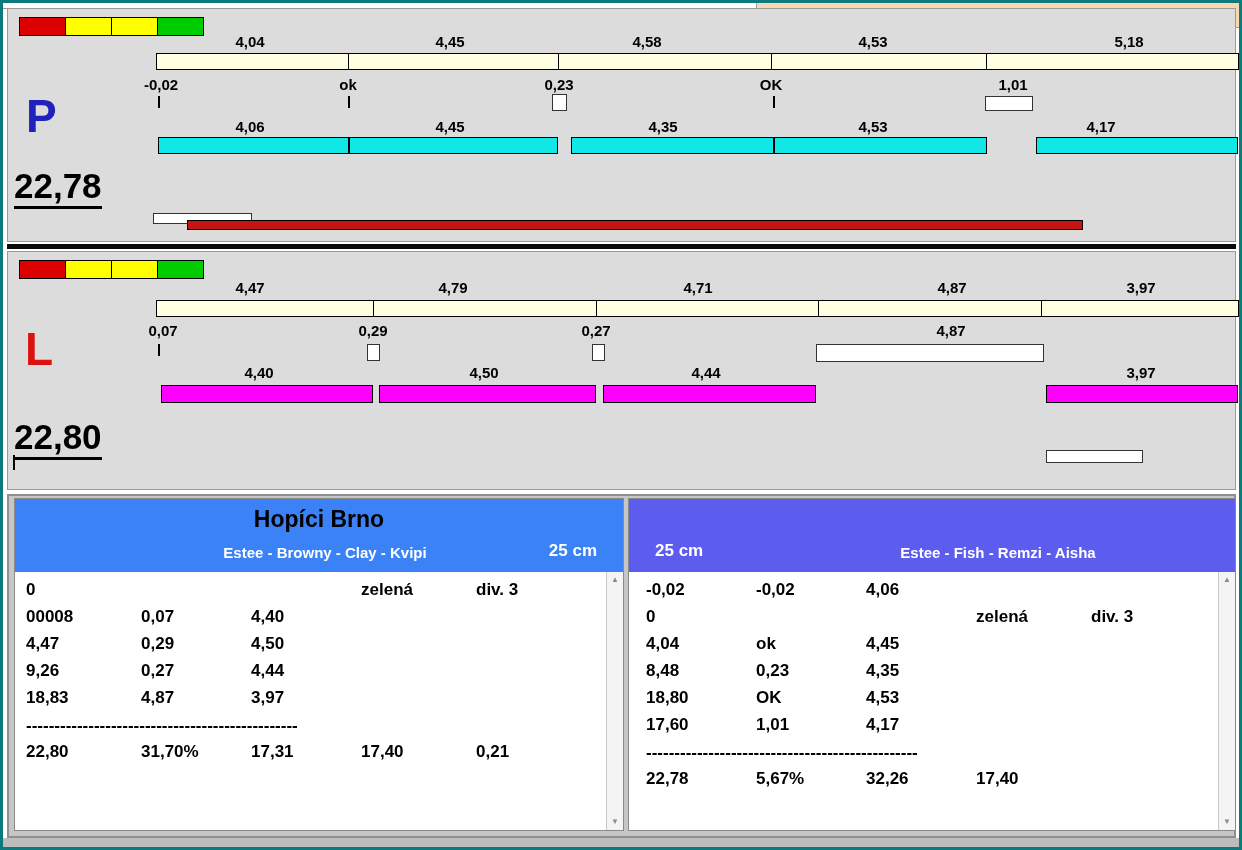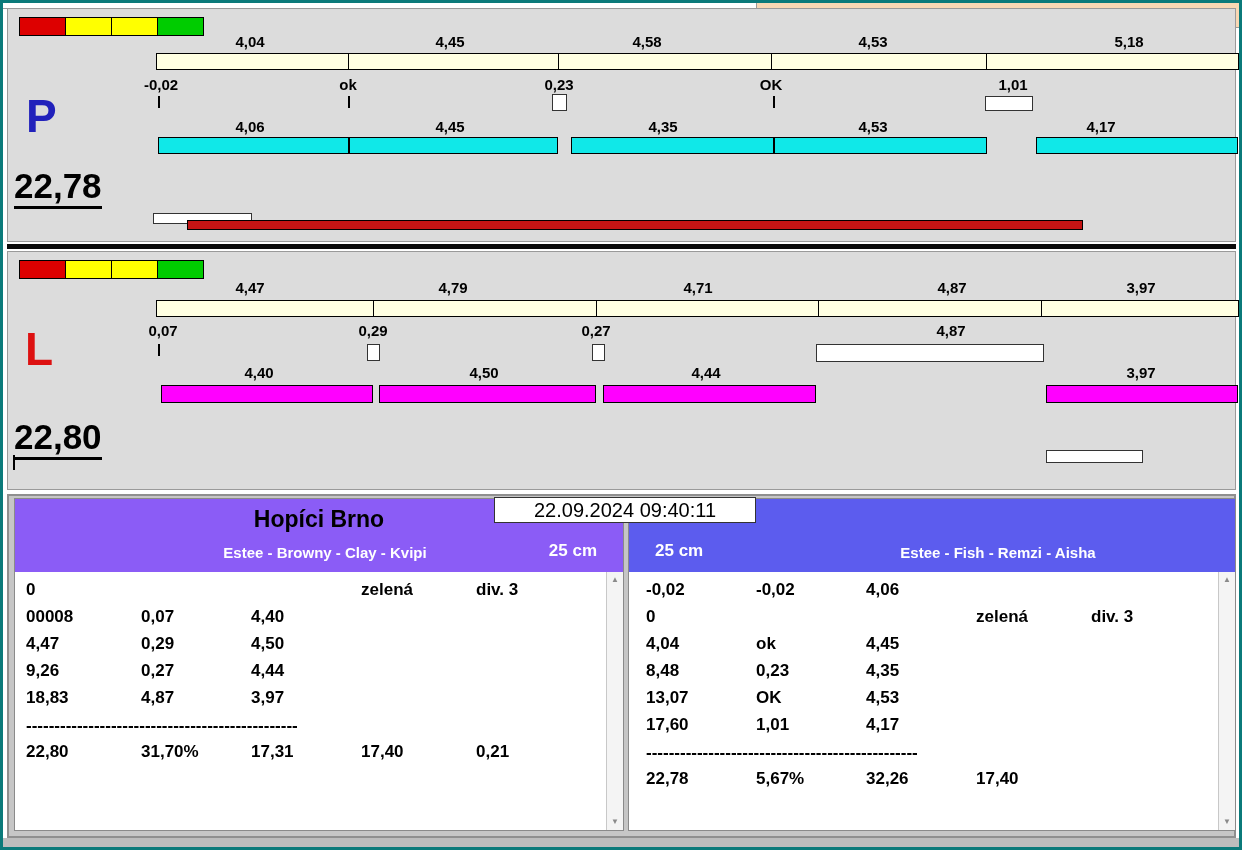--- a/index.html
+++ b/index.html
@@ -178,24 +178,23 @@
     <span class="lane-letter" style="left: 17px; top: 74px; color: rgb(221, 17, 17);">L</span>
 
     <span class="lane-total" style="left:6px;top:166px">22,80</span>
 
     <span class="tick" style="left:5px;top:203px;height:15px"></span>
     <span class="wbox" style="left:1038px;top:198px;width:97px;height:13px"></span>
   </div>
 
   <div id="sec-bottom">
 
-    <div class="datebox">22.09.2024 09:40:11</div>
 
     <div class="panel" id="left-panel">
-      <div class="phead" style="background-color: #8b5cf6;">
+      <div class="phead" style="background-color: #3b82f6;">
         <div class="ptitle">Hopíci Brno</div>
         <div class="psub">Estee - Browny - Clay - Kvipi</div>
         <div class="pdist" style="right:26px">25 cm</div>
       </div>
       <div class="pbody">
         <div class="rrow" style="top:8px">
           <span class="lc0">0</span>
           <span class="lc1"></span>
           <span class="lc2"></span>
           <span class="lc3">zelená</span>
@@ -274,21 +273,21 @@
           <span class="rc4"></span>
         </div>
         <div class="rrow" style="top:89px">
           <span class="rc0">8,48</span>
           <span class="rc1">0,23</span>
           <span class="rc2">4,35</span>
           <span class="rc3"></span>
           <span class="rc4"></span>
         </div>
         <div class="rrow" style="top:116px">
-          <span class="rc0">13,07</span>
+          <span class="rc0">18,80</span>
           <span class="rc1">OK</span>
           <span class="rc2">4,53</span>
           <span class="rc3"></span>
           <span class="rc4"></span>
         </div>
         <div class="rrow" style="top:143px">
           <span class="rc0">17,60</span>
           <span class="rc1">1,01</span>
           <span class="rc2">4,17</span>
           <span class="rc3"></span>

